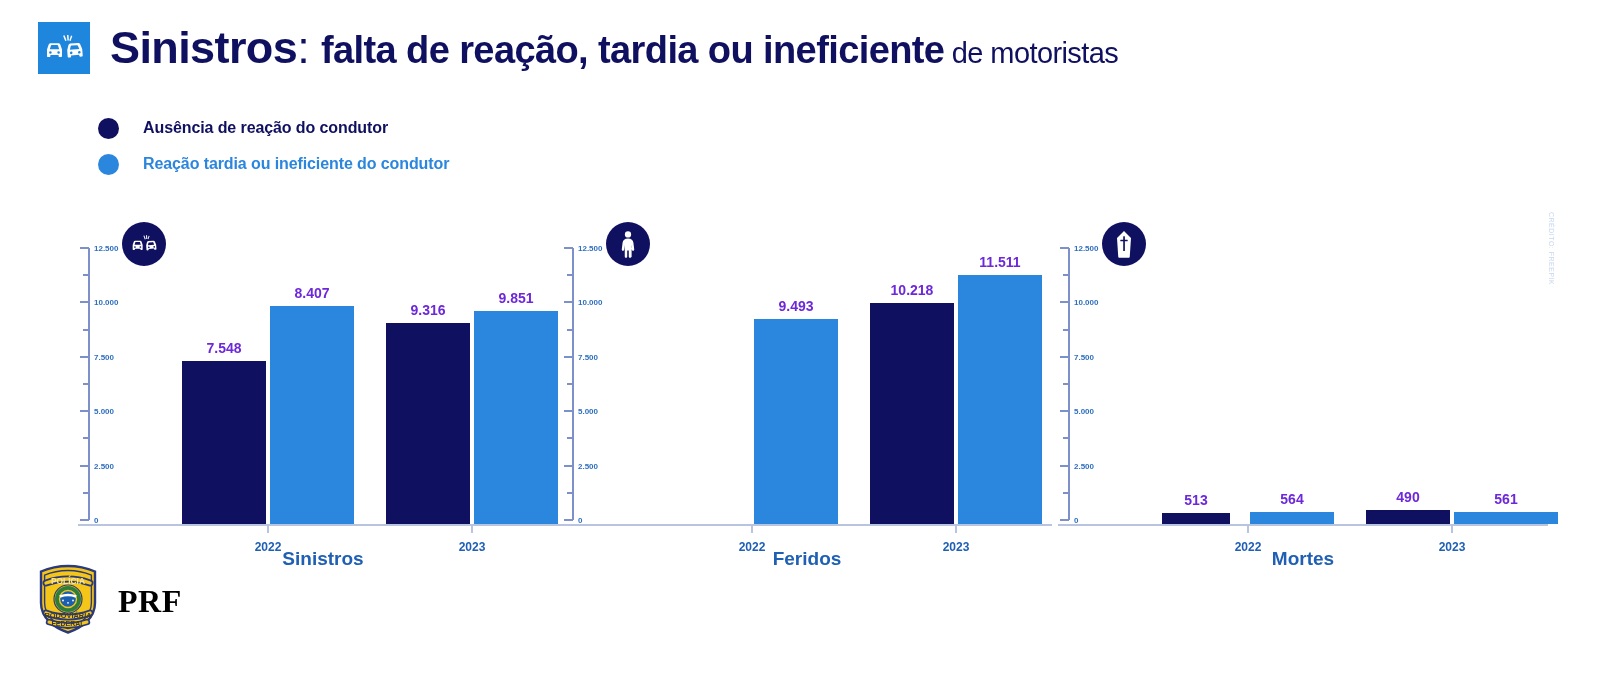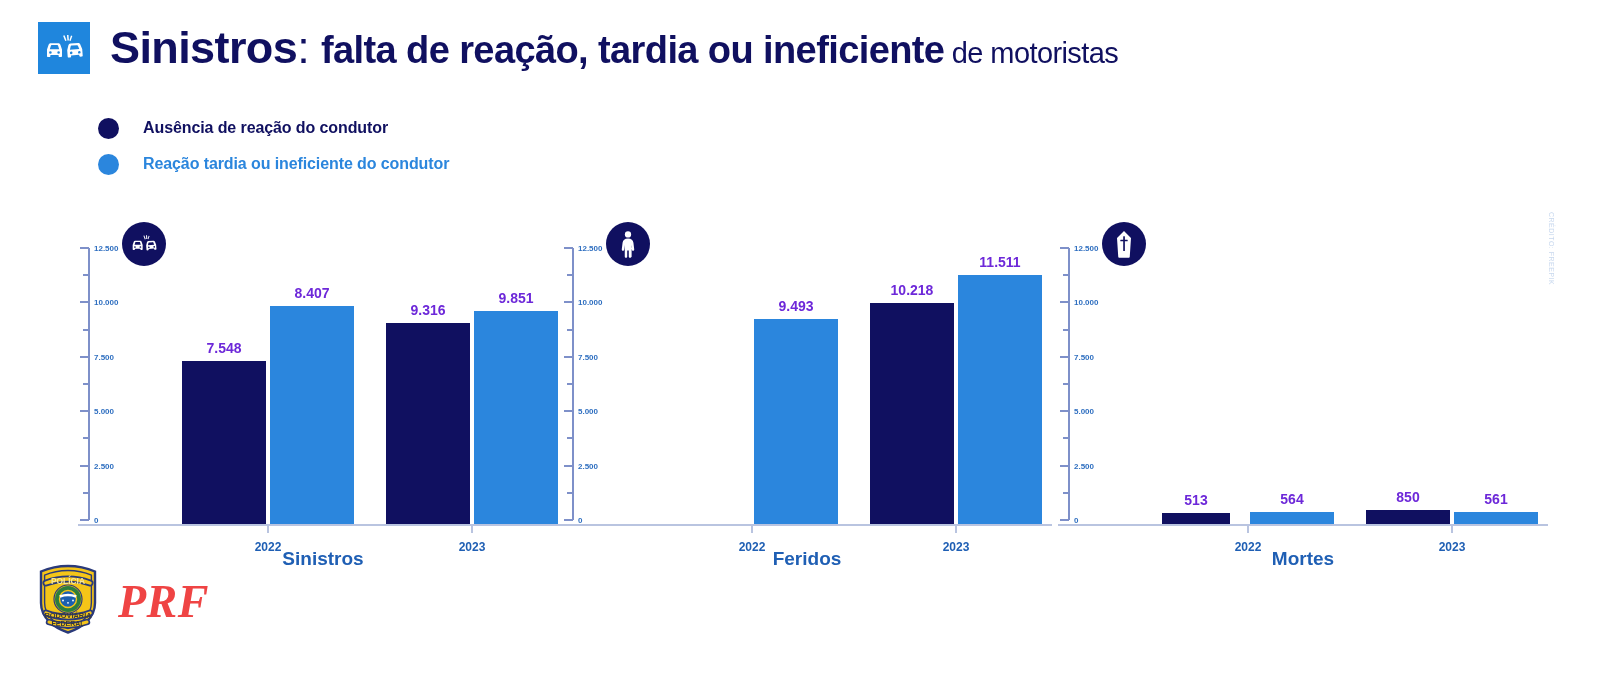--- a/index.html
+++ b/index.html
@@ -122,23 +122,22 @@
     border-radius: 50%;
     background: #101060;
     display: flex; align-items: center; justify-content: center;
   }
 
   
   #footer { position: absolute; left: 32px; top: 563px; display: flex; align-items: center; }
   #prf-text {
     margin-left: 14px;
     font-family: "Liberation Serif", serif;
-    font-size: 46px; font-weight: 700; color: #ef4444;
+    font-size: 32px; font-weight: 700; color: #000000;
     letter-spacing: 0.5px;
-    font-style: italic;
   }
 
   #credit {
     position: absolute;
     left: 1555px; top: 212px;
     width: 80px;
     font-size: 7px;
     color: #c8d8ee;
     letter-spacing: 0.5px;
     transform: rotate(90deg);
@@ -335,23 +334,23 @@
               <div class="bar-value">513</div>
             </div>
             <div class="bar-wrap" style="left: 126px; width: 84px; height: 12.1824px;">
               <div class="bar" style="height: 100%; background: rgb(43, 134, 221);"></div>
               <div class="bar-value">564</div>
             </div>
             <div class="group-tick" style="left: 123px;"></div>
             <div class="group-label" style="left: 124px;">2022</div>
             <div class="bar-wrap" style="left: 242px; width: 84px; height: 14.472px;">
               <div class="bar" style="height: 100%; background: rgb(16, 16, 96);"></div>
-              <div class="bar-value">850</div>
-            </div>
-            <div class="bar-wrap" style="left: 330px; width: 84px; height: 12.1176px; border-radius: 6px;">
+              <div class="bar-value">490</div>
+            </div>
+            <div class="bar-wrap" style="left: 330px; width: 104px; height: 12.1176px; border-radius: 6px;">
               <div class="bar" style="height: 100%; background: rgb(43, 134, 221);"></div>
               <div class="bar-value">561</div>
             </div>
             <div class="group-tick" style="left: 327px;"></div>
             <div class="group-label" style="left: 328px;">2023</div>
           </div>
         <div class="baseline"></div>
       </div>
       <div class="chart-title">Mortes</div>
     </div>

